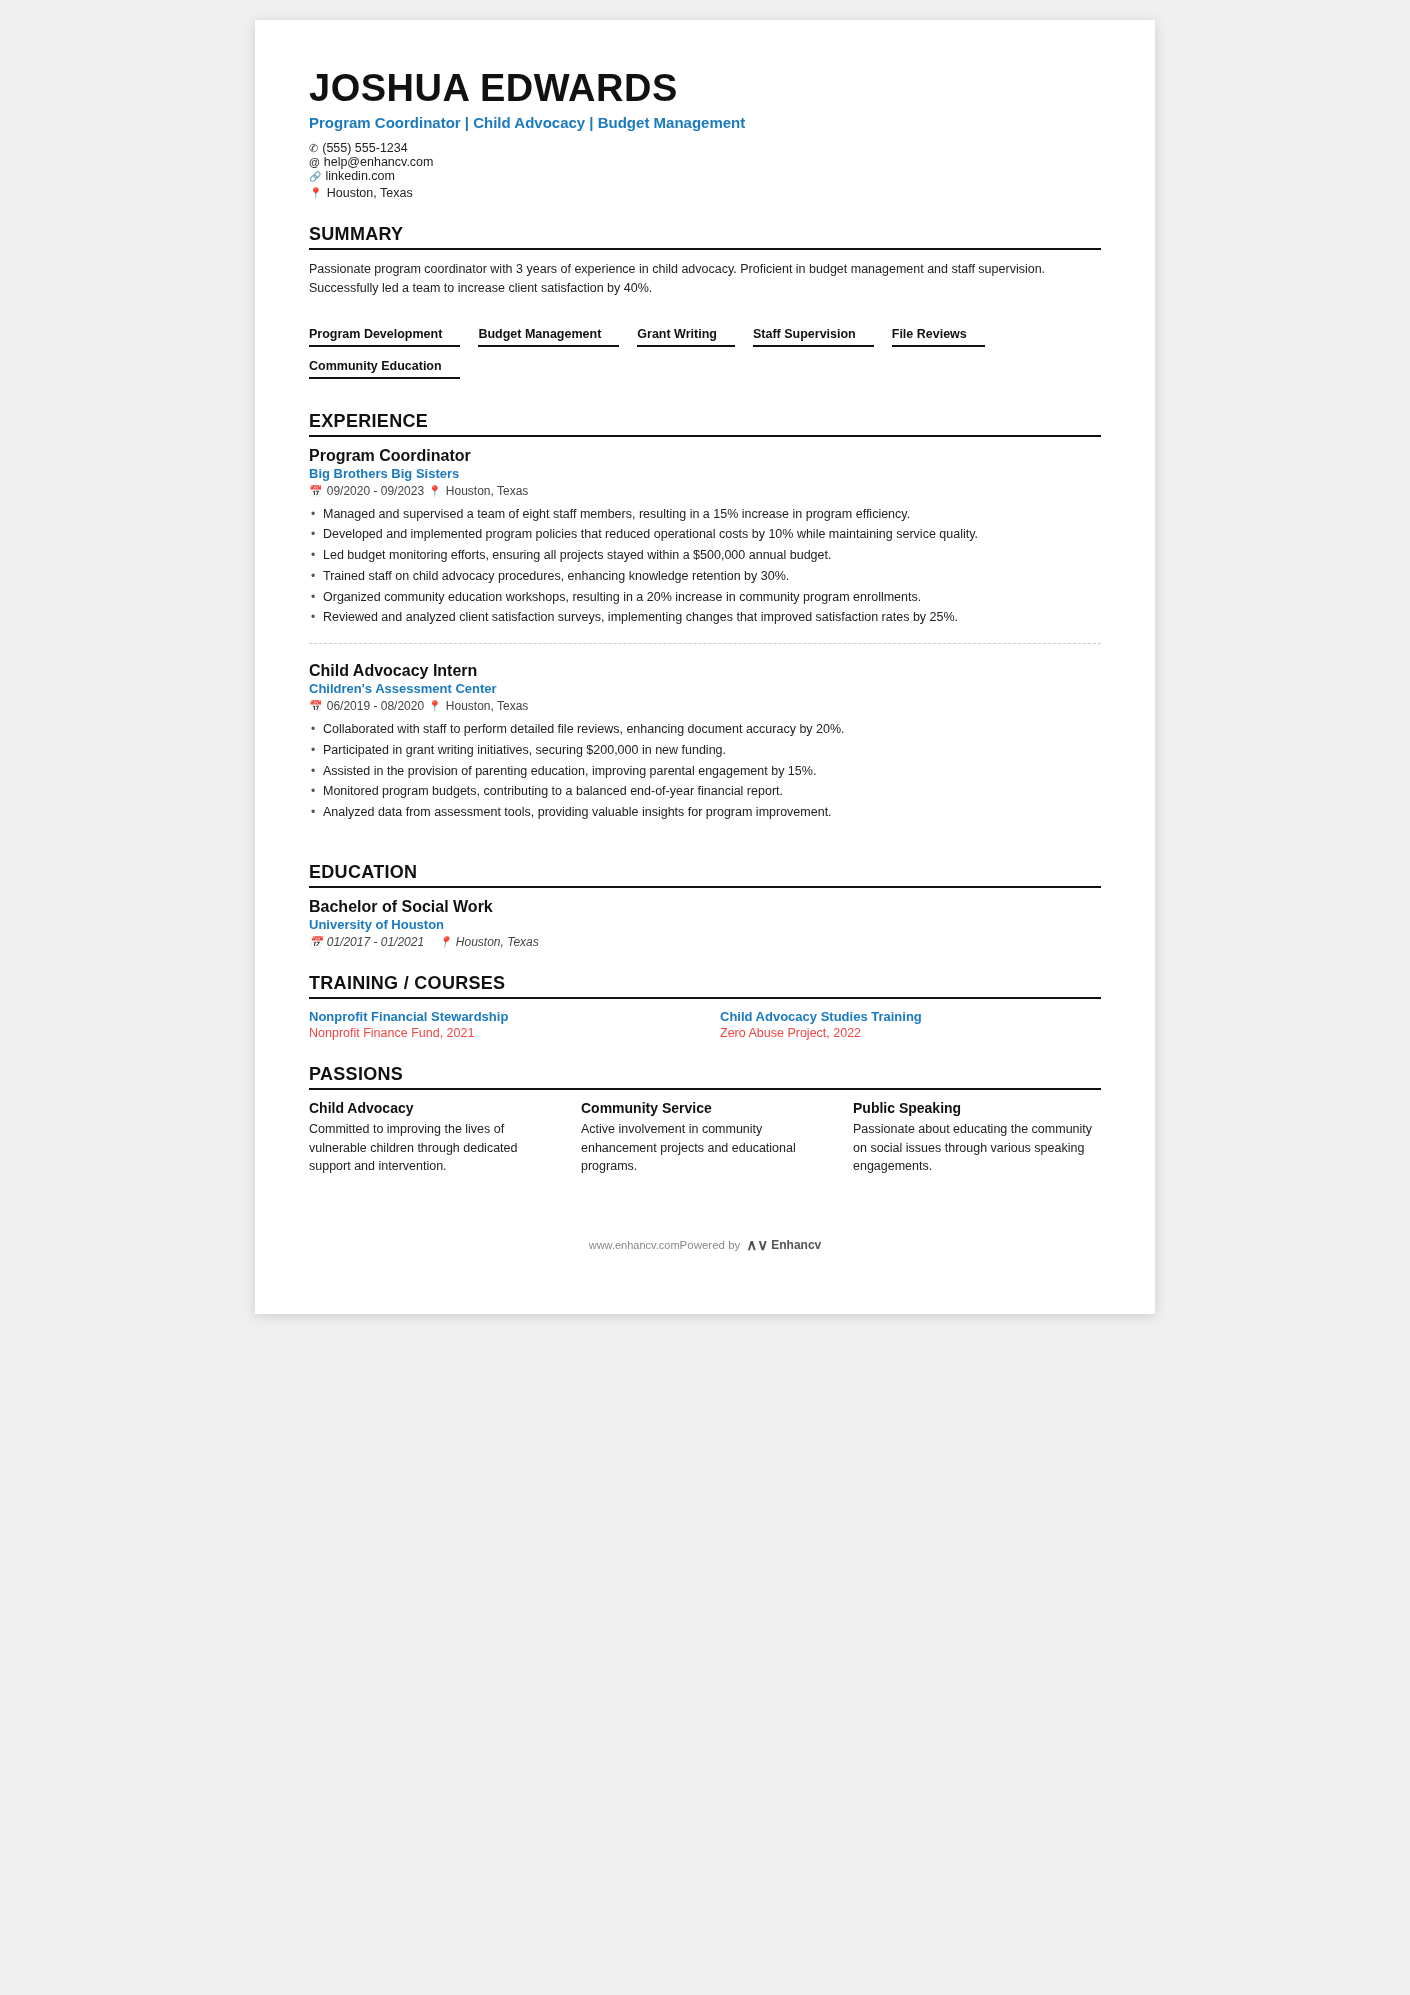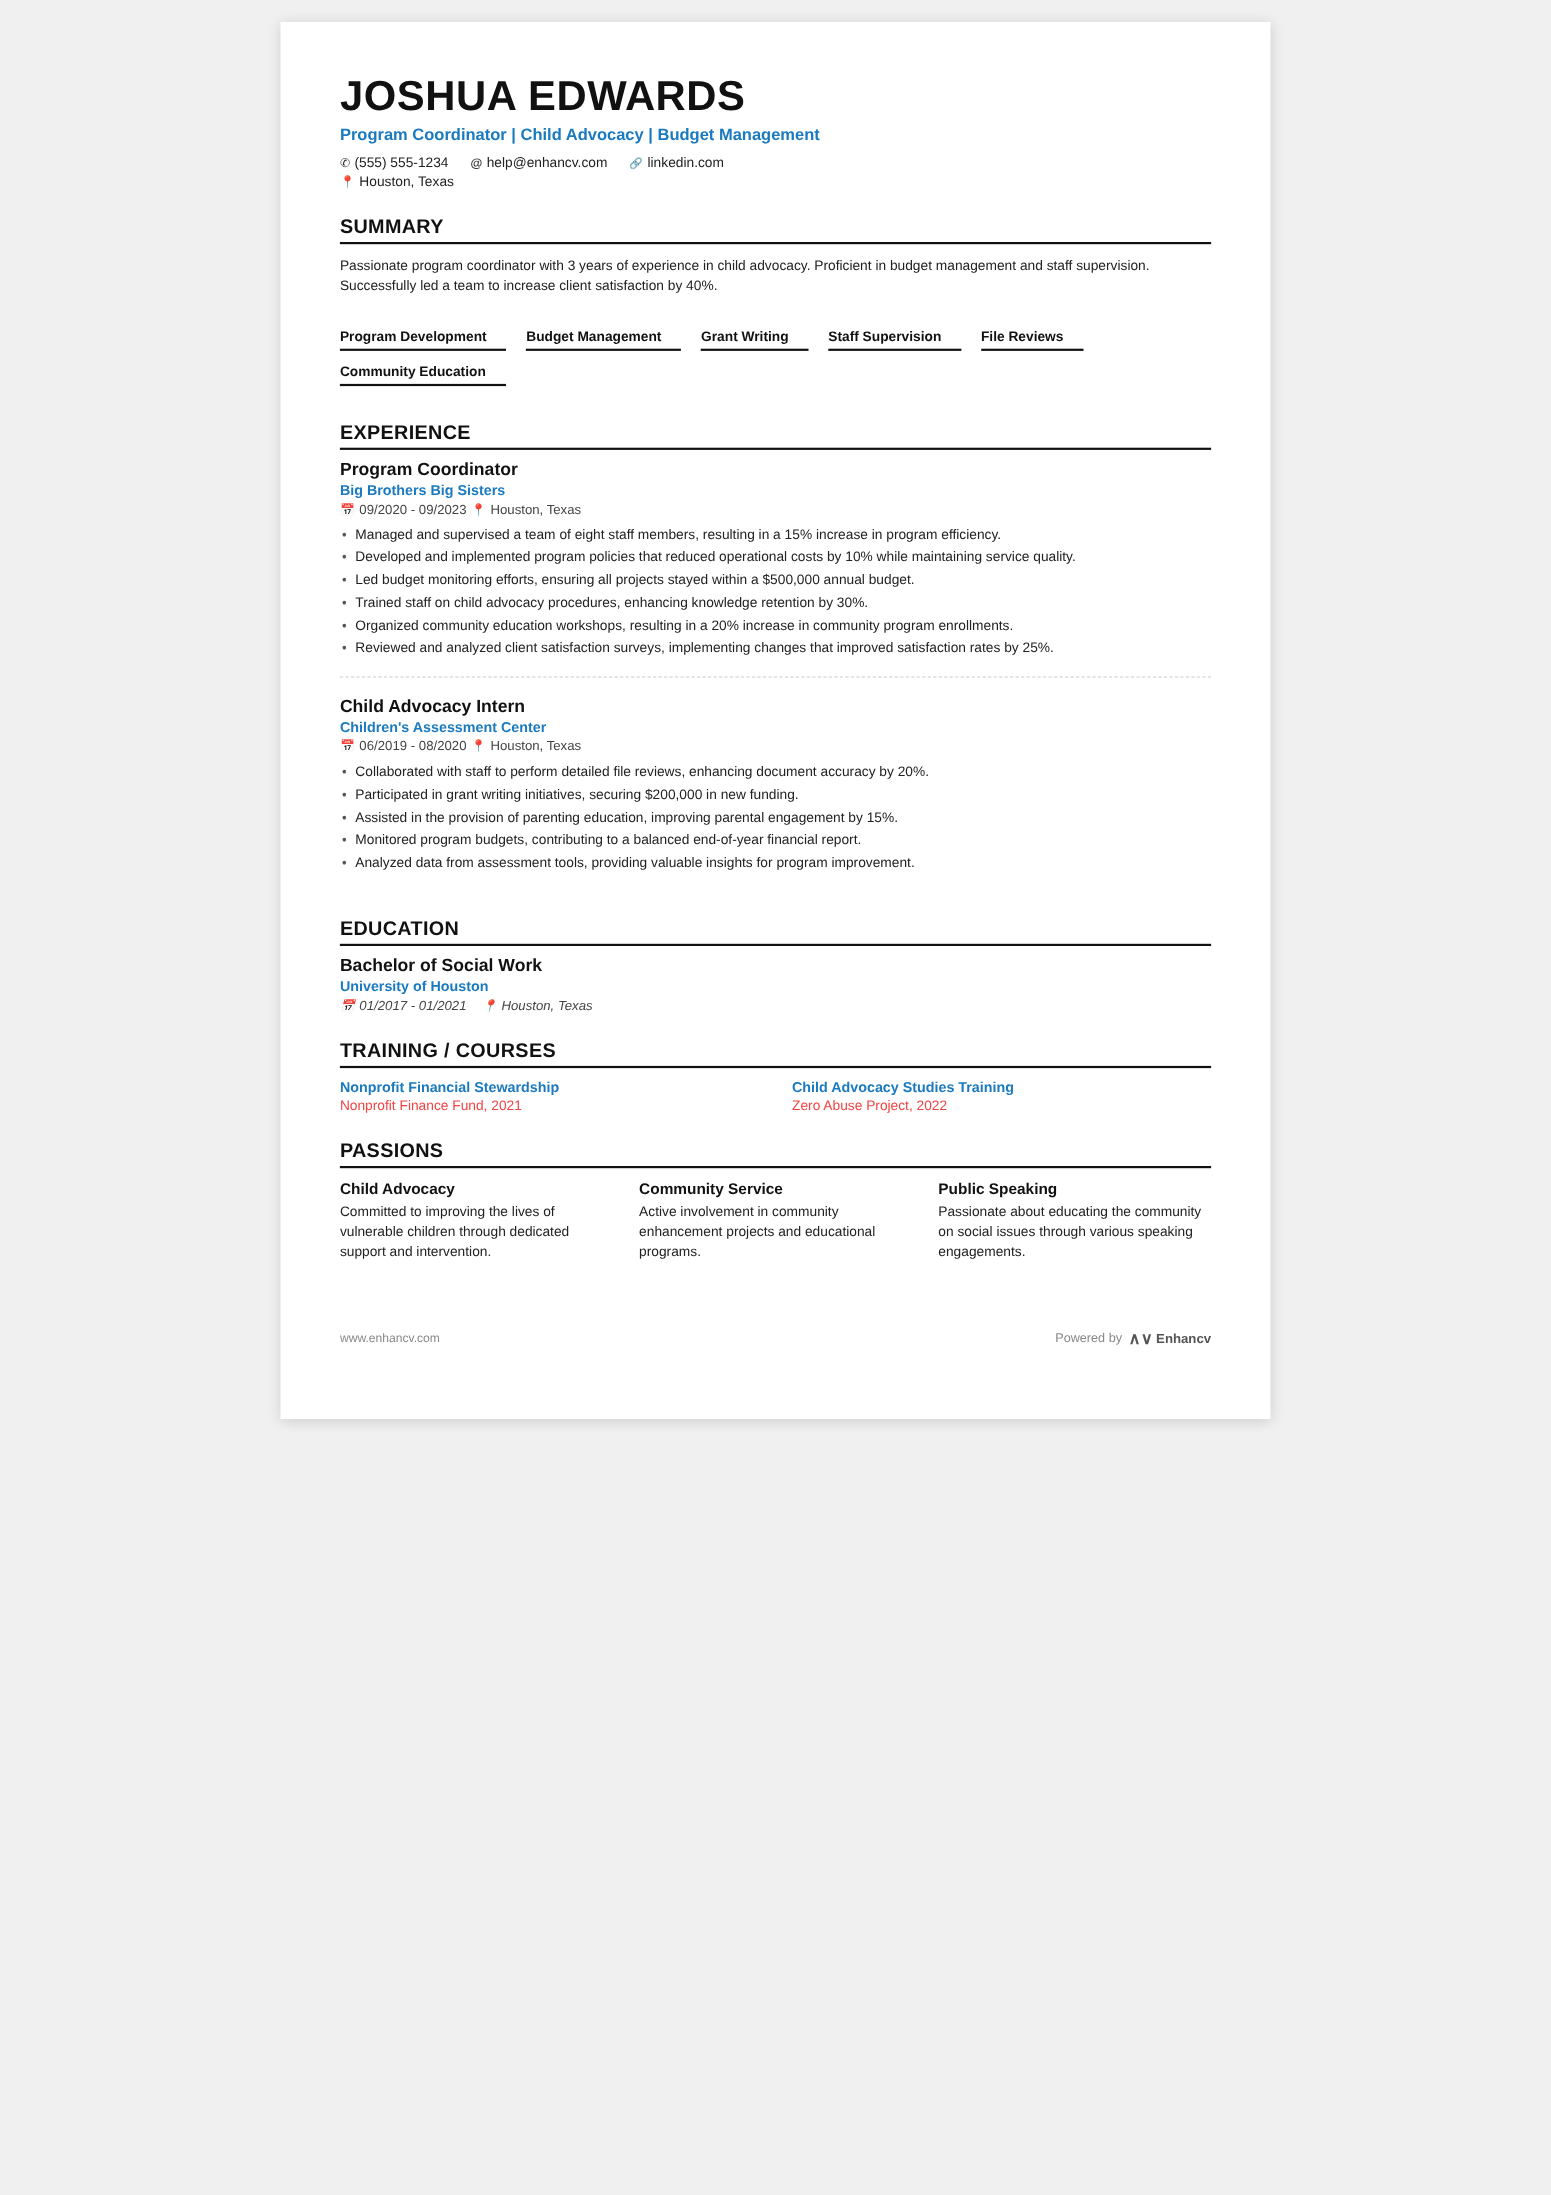--- a/index.html
+++ b/index.html
@@ -28,24 +28,25 @@
     }
     .subtitle {
       font-size: 15px;
       font-weight: 700;
       color: #1a7abf;
       margin-bottom: 10px;
     }
     .contact-row {
       display: flex;
       flex-wrap: wrap;
-      gap: 0 20px;
+      gap: 0 40px;
       font-size: 12.5px;
       color: #222;
       margin-bottom: 2px;
+      flex-direction: column;
     }
     .contact-item {
       display: flex;
       align-items: center;
       gap: 4px;
     }
     .contact-icon {
       color: #333;
       font-size: 12px;
     }
@@ -190,21 +191,21 @@
       color: #111;
       margin-bottom: 4px;
     }
     .passion-text {
       font-size: 12.5px;
       color: #222;
       line-height: 1.5;
     }
     .footer {
       display: flex;
-      justify-content: space-between;
+      justify-content: center;
       align-items: center;
       margin-top: 50px;
       padding-top: 10px;
       font-size: 11px;
       color: #888;
     }
     .footer-right {
       display: flex;
       align-items: center;
       gap: 6px;

